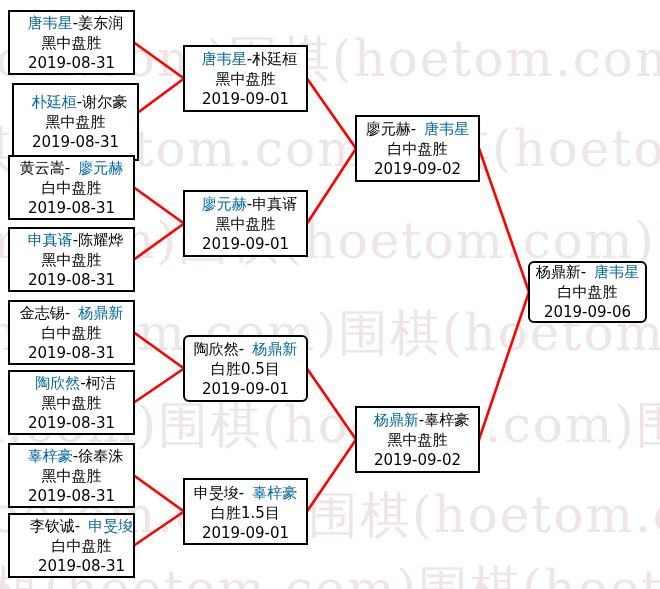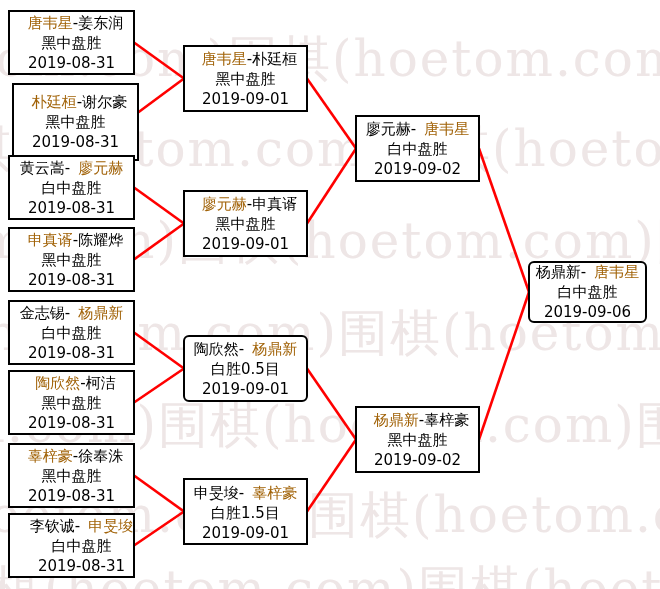--- a/index.html
+++ b/index.html
@@ -13,21 +13,21 @@
     font-size:50px;color:#eee6e6;letter-spacing:2px;user-select:none;
   }
   .links{position:absolute;left:0;top:0;z-index:1;}
   .box{
     position:absolute;z-index:2;box-sizing:border-box;
     background:#ffffff;border:2px solid #000000;
     display:flex;flex-direction:column;align-items:center;justify-content:center;
     text-align:center;font-size:15px;line-height:20px;color:#000000;
   }
   .box .pair{white-space:nowrap;}
-  .w{color:#a16207;margin-left:8px;}
+  .w{color:#0369a1;margin-left:8px;}
 </style>
 </head>
 <body>
 
 <div class="stage">
 
   <div class="wm-row" style="top:26px;left:-250px;">围棋(hoetom.com)围棋(hoetom.com)围棋(hoetom.com)</div>
   <div class="wm-row" style="top:116px;left:-90px;">围棋(hoetom.com)围棋(hoetom.com)围棋(hoetom.com)</div>
   <div class="wm-row" style="top:208px;left:-300px;">围棋(hoetom.com)围棋(hoetom.com)围棋(hoetom.com)</div>
   <div class="wm-row" style="top:300px;left:-140px;">围棋(hoetom.com)围棋(hoetom.com)围棋(hoetom.com)</div>

